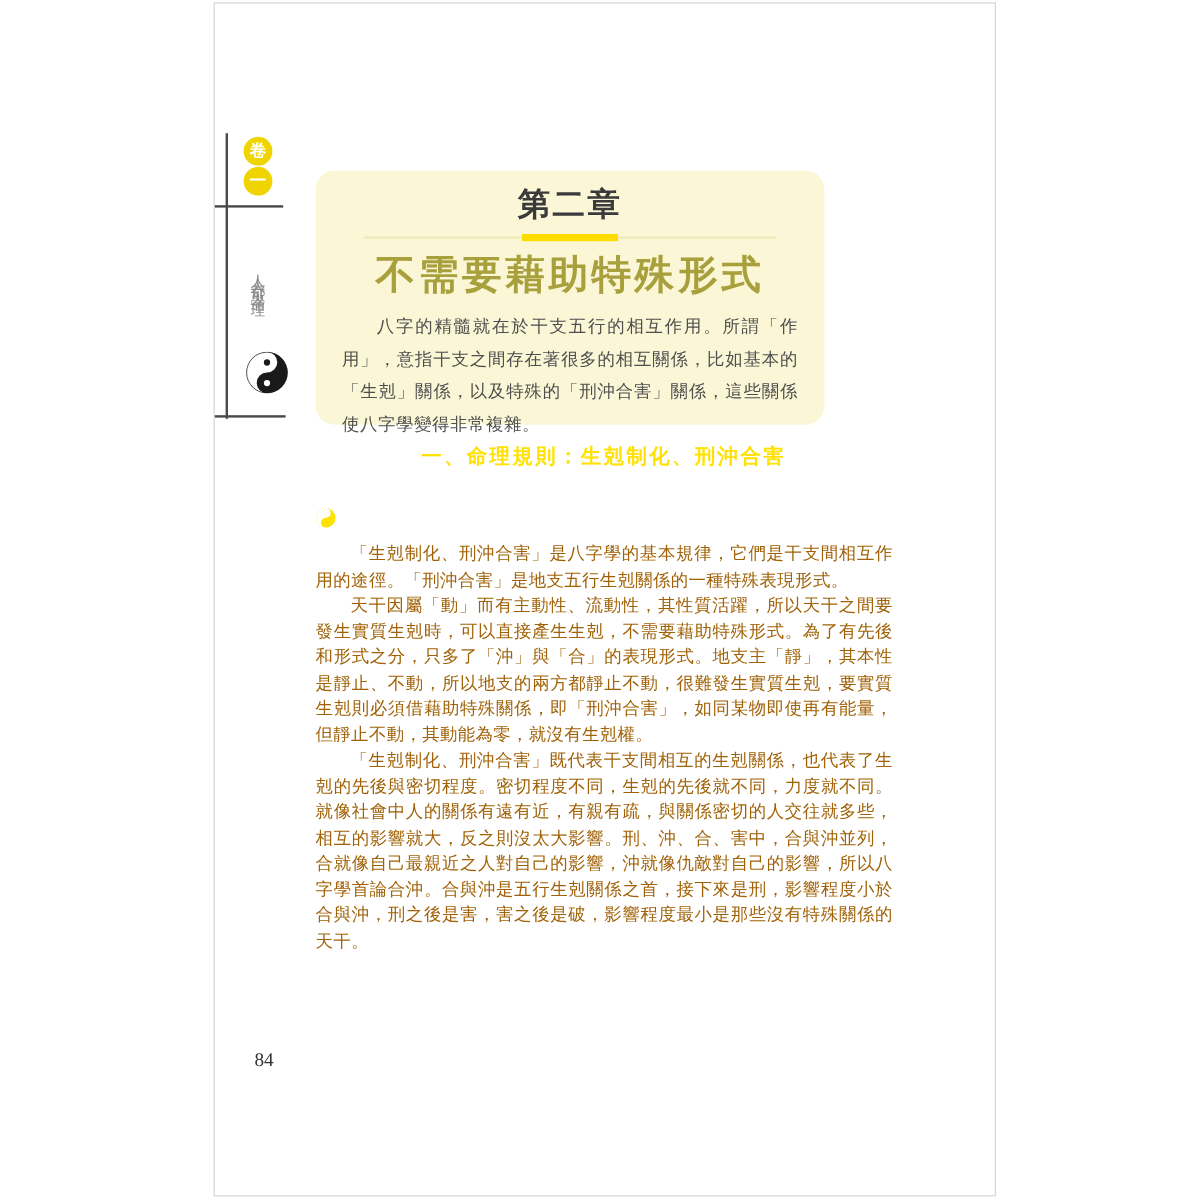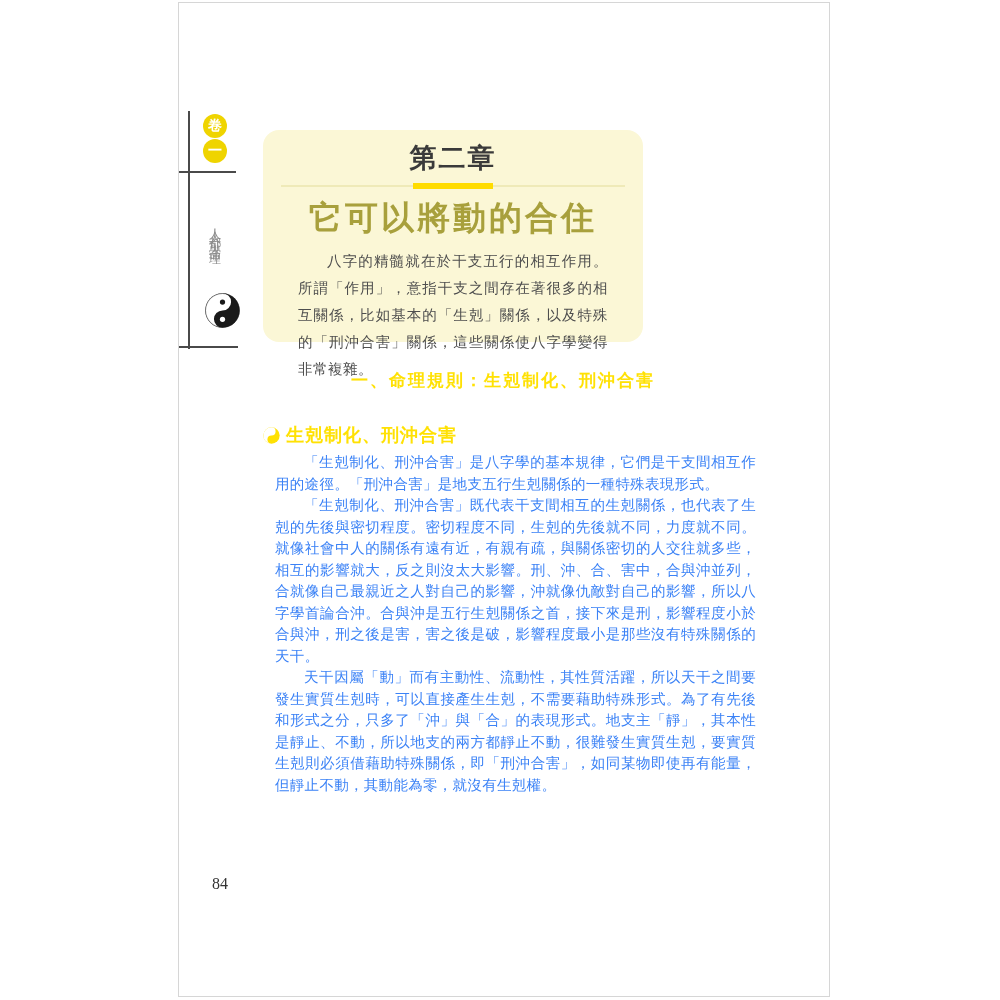--- a/index.html
+++ b/index.html
@@ -27,59 +27,59 @@
   .side-hline.bottom{top:343px;width:59px;}
   .series-title{
     position:absolute;left:27px;top:216px;
     writing-mode:vertical-rl;letter-spacing:4px;
     font-size:12px;color:#8a8a8a;
   }
   .taiji-side{position:absolute;left:26px;top:290px;width:35px;height:35px;}
 
   
   .hero{
-    position:absolute;left:84px;top:127px;width:380px;height:212px;
+    position:absolute;left:84px;top:139px;width:424px;height:212px;
     background:#fbf7d6;border-radius:16px;box-sizing:border-box;
     text-align:center;
   }
   .chapter-label{
     padding-top:13px;font-size:27px;font-weight:bold;color:#3a3a3a;
     letter-spacing:2px;line-height:1.15;
   }
   .hero-rule{position:relative;margin:9px auto 0;width:344px;height:6px;}
   .hero-rule .thin{position:absolute;top:2px;left:0;right:0;height:2px;background:#efeab8;}
   .hero-rule .thick{position:absolute;top:0;left:50%;transform:translateX(-50%);width:80px;height:6px;background:#ffdc00;}
   .hero-title{
     margin-top:11px;font-size:33px;font-weight:bold;color:#a8a03c;
     letter-spacing:3px;line-height:1.1;
   }
   .hero-intro{
-    margin:12px 35px 0;text-align:justify;text-indent:2em;
+    margin:12px 22px 0;text-align:justify;text-indent:2em;
     font-size:14.5px;line-height:27px;color:#4e4e4e;letter-spacing:0.5px;
   }
 
   
   .section-heading{
     position:absolute;left:84px;top:366px;width:480px;text-align:center;
     font-size:17px;font-weight:bold;color:#ffe103;letter-spacing:2px;
     font-family:"Liberation Sans","DejaVu Sans",sans-serif;
   }
   .subsection{
     position:absolute;left:84px;top:420px;display:flex;align-items:center;gap:6px;
   }
   .subsection .label{
     font-size:18px;font-weight:bold;color:#ffe103;letter-spacing:1px;
     font-family:"Liberation Sans","DejaVu Sans",sans-serif;
   }
   .taiji-small{width:17px;height:17px;flex:0 0 auto;}
 
   
   .body-text{
-    position:absolute;left:96px;top:449px;width:481px;
-    font-size:14.5px;line-height:21.5px;color:#3b82f6;
+    position:absolute;left:84px;top:449px;width:481px;
+    font-size:14.5px;line-height:21.5px;color:#a16207;
     text-align:justify;letter-spacing:0.3px;
   }
   .body-text p{margin:0;text-indent:2em;}
 
   
   .page-number{
     position:absolute;left:33px;top:872px;font-size:16px;color:#333333;
     font-family:Liberation Serif, serif;
   }
 </style>
@@ -105,37 +105,36 @@
     <circle cx="50" cy="50" r="48.5" fill="none" stroke="#1a1a1a" stroke-width="1.5"></circle>
   </svg>
   <div class="side-hline bottom"></div>
 
   <div class="hero">
     <div class="chapter-label">第二章</div>
     <div class="hero-rule">
       <div class="thin"></div>
       <div class="thick"></div>
     </div>
-    <div class="hero-title">它可以將動的合住</div>
+    <div class="hero-title">不需要藉助特殊形式</div>
     <div class="hero-intro">八字的精髓就在於干支五行的相互作用。所謂「作用」，意指干支之間存在著很多的相互關係，比如基本的「生剋」關係，以及特殊的「刑沖合害」關係，這些關係使八字學變得非常複雜。</div>
   </div>
 
   <div class="section-heading">一、命理規則：生剋制化、刑沖合害</div>
 
   <div class="subsection">
     <svg class="taiji-small" viewBox="0 0 100 100">
       <circle cx="50" cy="50" r="48" fill="#ffe103"></circle>
       <path d="M50 2 A48 48 0 0 0 50 98 A24 24 0 0 1 50 50 A24 24 0 0 0 50 2 Z" fill="#ffffff"></path>
       <circle cx="50" cy="26" r="7" fill="#ffffff"></circle>
       <circle cx="50" cy="74" r="7" fill="#ffe103"></circle>
     </svg>
-    <span class="label">生剋制化、刑沖合害</span>
   </div>
 
   <div class="body-text">
     <p>「生剋制化、刑沖合害」是八字學的基本規律，它們是干支間相互作用的途徑。「刑沖合害」是地支五行生剋關係的一種特殊表現形式。</p>
+    <p>天干因屬「動」而有主動性、流動性，其性質活躍，所以天干之間要發生實質生剋時，可以直接產生生剋，不需要藉助特殊形式。為了有先後和形式之分，只多了「沖」與「合」的表現形式。地支主「靜」，其本性是靜止、不動，所以地支的兩方都靜止不動，很難發生實質生剋，要實質生剋則必須借藉助特殊關係，即「刑沖合害」，如同某物即使再有能量，但靜止不動，其動能為零，就沒有生剋權。</p>
     <p>「生剋制化、刑沖合害」既代表干支間相互的生剋關係，也代表了生剋的先後與密切程度。密切程度不同，生剋的先後就不同，力度就不同。就像社會中人的關係有遠有近，有親有疏，與關係密切的人交往就多些，相互的影響就大，反之則沒太大影響。刑、沖、合、害中，合與沖並列，合就像自己最親近之人對自己的影響，沖就像仇敵對自己的影響，所以八字學首論合沖。合與沖是五行生剋關係之首，接下來是刑，影響程度小於合與沖，刑之後是害，害之後是破，影響程度最小是那些沒有特殊關係的天干。</p>
-    <p>天干因屬「動」而有主動性、流動性，其性質活躍，所以天干之間要發生實質生剋時，可以直接產生生剋，不需要藉助特殊形式。為了有先後和形式之分，只多了「沖」與「合」的表現形式。地支主「靜」，其本性是靜止、不動，所以地支的兩方都靜止不動，很難發生實質生剋，要實質生剋則必須借藉助特殊關係，即「刑沖合害」，如同某物即使再有能量，但靜止不動，其動能為零，就沒有生剋權。</p>
   </div>
 
   <div class="page-number">84</div>
 
 </div>
 
 </body></html>

